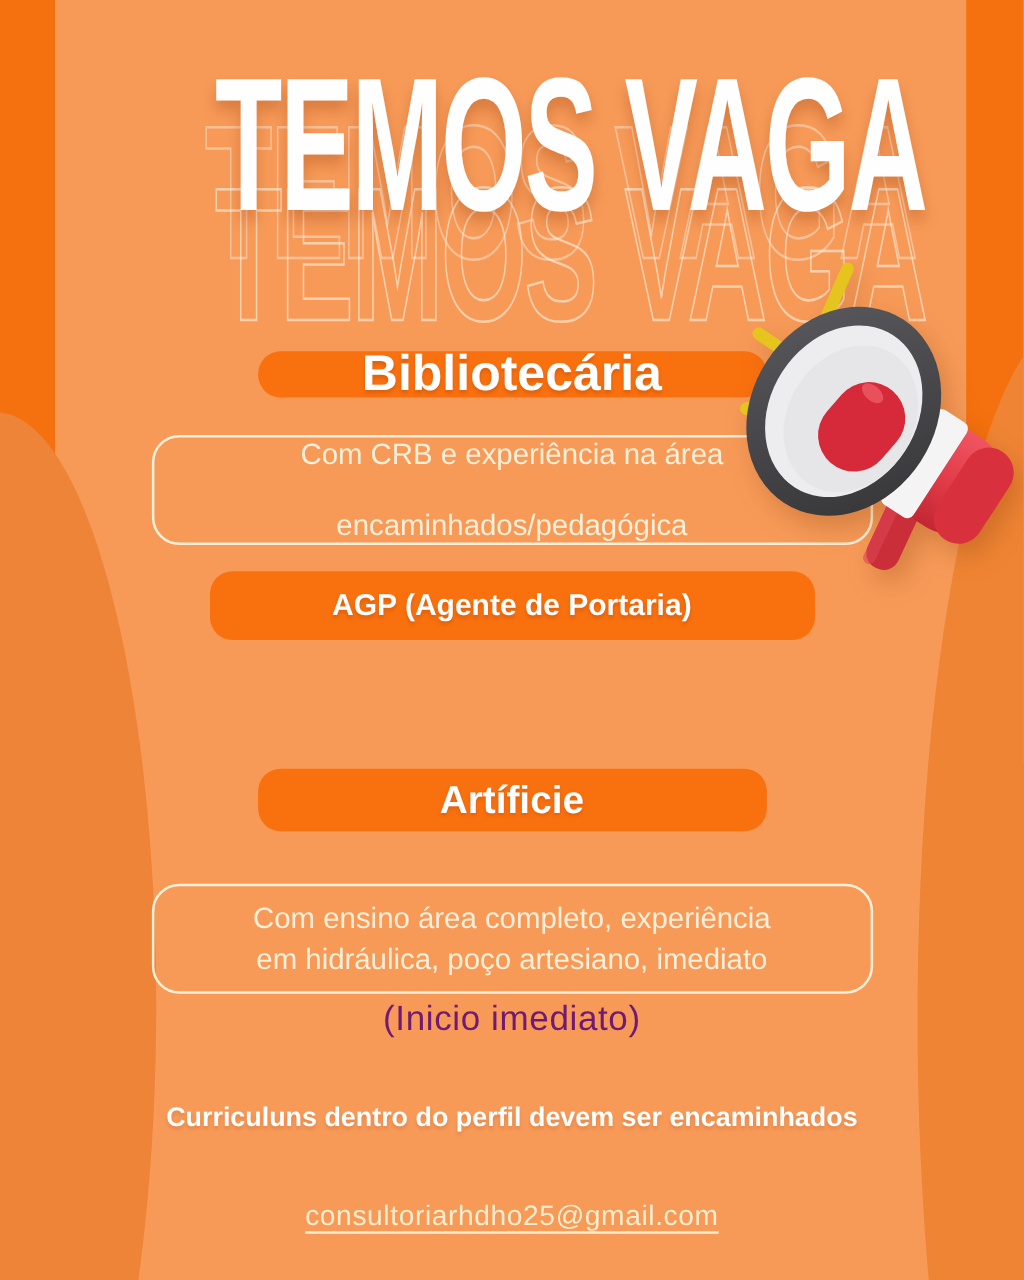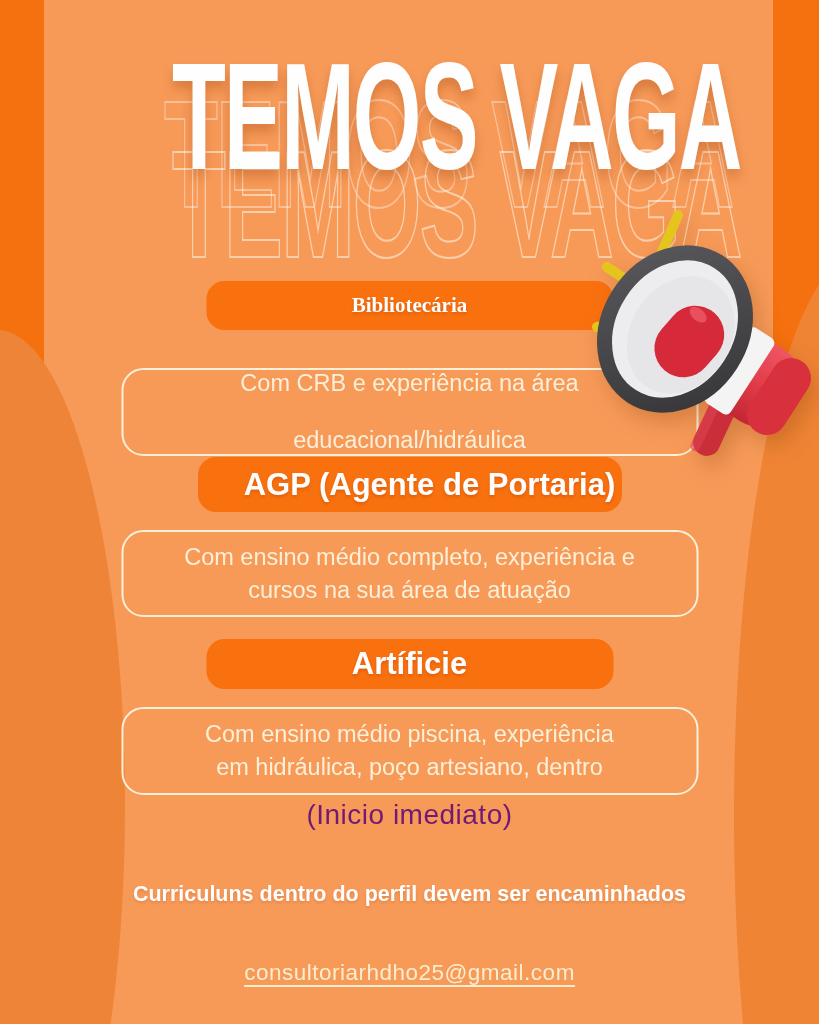--- a/index.html
+++ b/index.html
@@ -60,32 +60,32 @@
   }
   
   .badge{
     position:absolute;left:50%;transform:translateX(-50%);
     background:#F9700F;border-radius:18px;
     display:flex;align-items:center;justify-content:center;
     color:#FEFEFE;font-weight:bold;
     text-shadow:0 2px 3px rgba(140,50,0,0.25);
     z-index:4;
   }
-  .badge-1{top:281px;width:407px;height:49px;font-size:21px;font-family:Liberation Serif, serif;}
-  .badge-2{top:457px;width:384px;height:55px;font-size:31px;padding-left:40px;}
-  .badge-3{top:639px;width:407px;height:50px;font-size:31px;}
+  .badge-1{top:281px;width:407px;height:37px;font-size:40px;}
+  .badge-2{top:457px;width:484px;height:55px;font-size:24px;}
+  .badge-3{top:615px;width:407px;height:50px;font-size:31px;}
   
   .req-box{
     position:absolute;left:50%;transform:translateX(-50%);
     width:573px;border:2px solid #FAEFD8;border-radius:22px;
     display:flex;flex-direction:column;align-items:center;justify-content:center;
     color:#FCEFD9;font-size:23.5px;line-height:1.4;text-align:center;
     z-index:4;
   }
-  .req-1{top:368px;height:84px;gap:24px;}
+  .req-1{top:348px;height:84px;gap:24px;}
   .req-2{top:530px;height:83px;}
   .req-3{top:707px;height:84px;}
   .req-box span{display:block;}
   
   .start-note{
     position:absolute;top:799px;width:100%;text-align:center;
     color:#701a75;font-size:28px;letter-spacing:0.5px;z-index:4;
   }
   
   .footer-note{
@@ -158,33 +158,29 @@
       <ellipse cx="0" cy="0" rx="66" ry="80" fill="#EDEDEF" stroke="url(#ringGrad)" stroke-width="15"></ellipse>
       <ellipse cx="8" cy="2" rx="50" ry="62" fill="#E6E6E8"></ellipse>
       <rect x="-10" y="-38" width="58" height="76" rx="29" fill="#D62939" transform="rotate(8)"></rect>
       <ellipse cx="8" cy="-26" rx="10" ry="6" fill="#E8505C" transform="rotate(8)"></ellipse>
     </g>
   </svg>
 
   <div class="badge badge-1">Bibliotecária</div>
   <div class="req-box req-1">
     <span>Com CRB e experiência na área</span>
-    <span>educacional/hidráulica</span>
+    <span>encaminhados/pedagógica</span>
   </div>
 
   <div class="badge badge-2">AGP (Agente de Portaria)</div>
-  <div class="req-box req-2">
-    <span>Com ensino médio completo, experiência e</span>
-    <span>cursos na sua área de atuação</span>
-  </div>
 
   <div class="badge badge-3">Artíficie</div>
   <div class="req-box req-3">
-    <span>Com ensino médio piscina, experiência</span>
-    <span>em hidráulica, poço artesiano, dentro</span>
+    <span>Com ensino área completo, experiência</span>
+    <span>em hidráulica, poço artesiano, imediato</span>
   </div>
 
   <div class="start-note">(Inicio imediato)</div>
 
   <div class="footer-note">
     <span>Curriculuns dentro do perfil devem ser encaminhados</span>
   </div>
 
   <div class="email-line">
     <a class="email-link">consultoriarhdho25@gmail.com</a>

